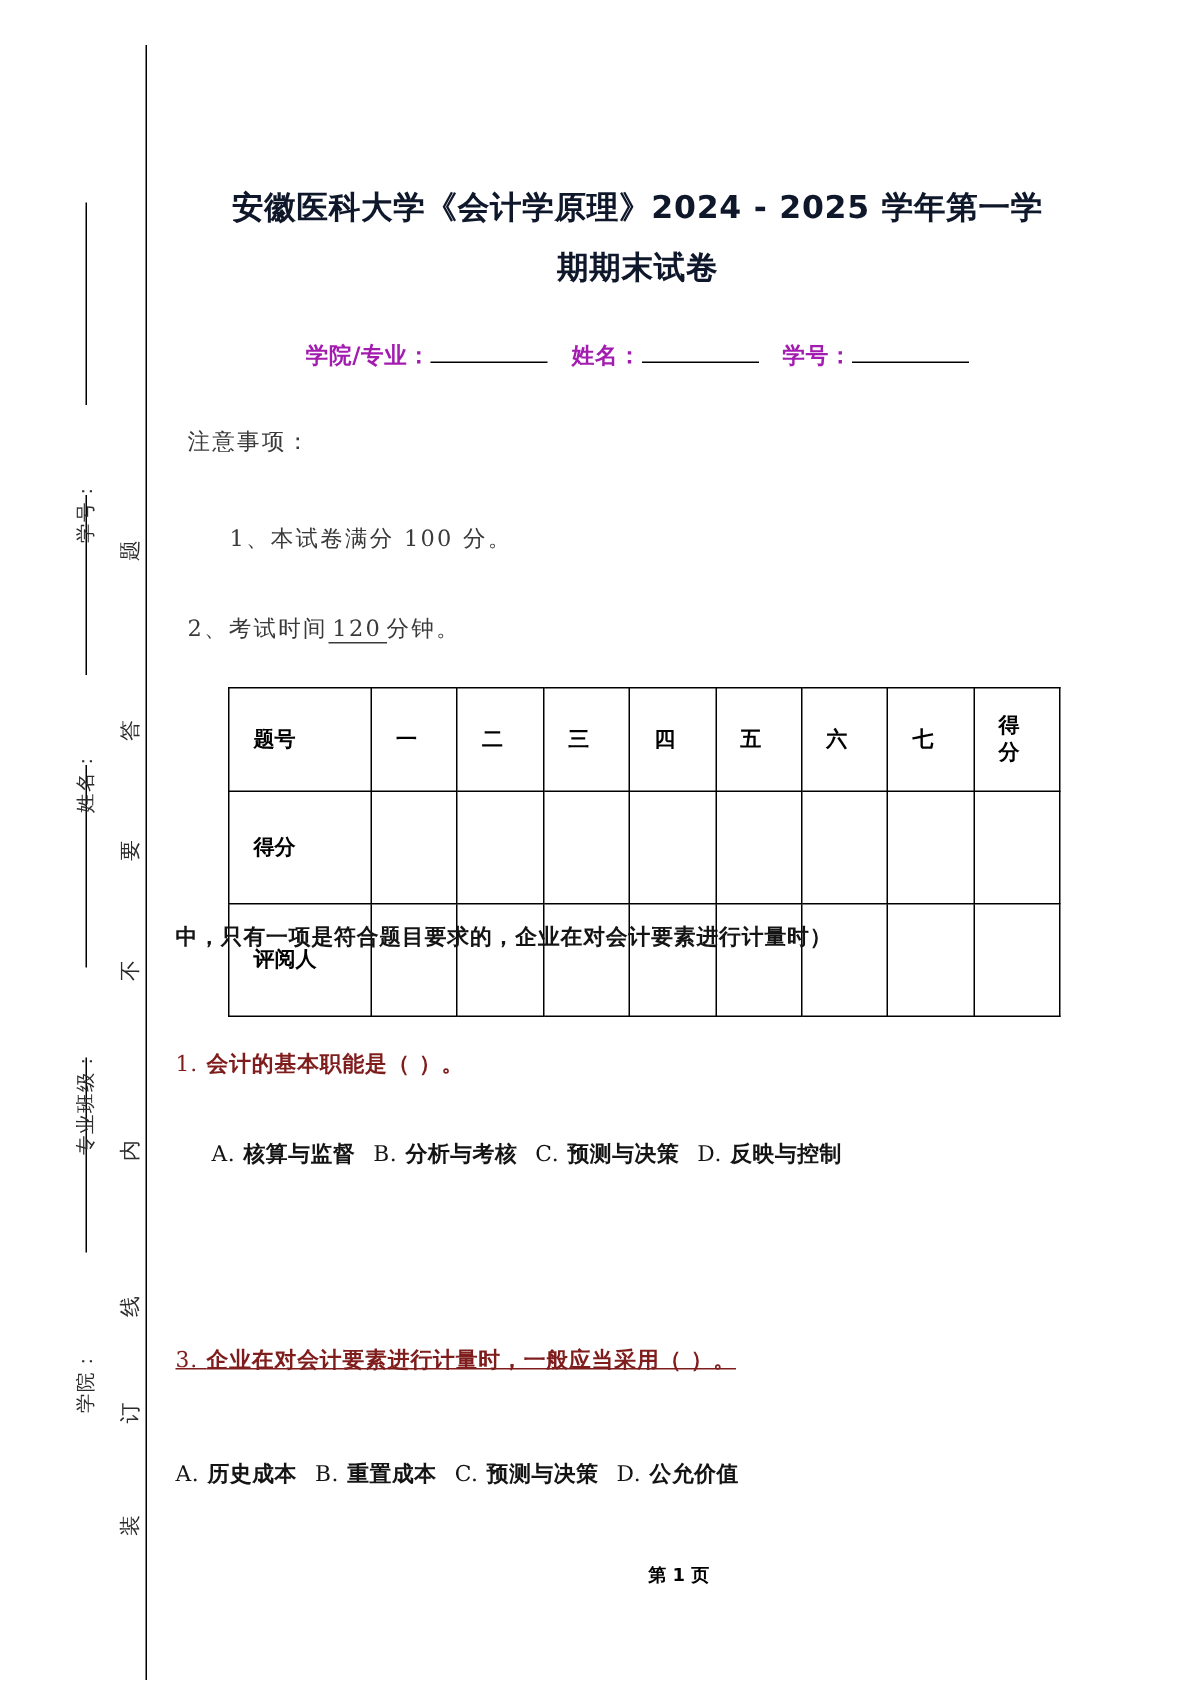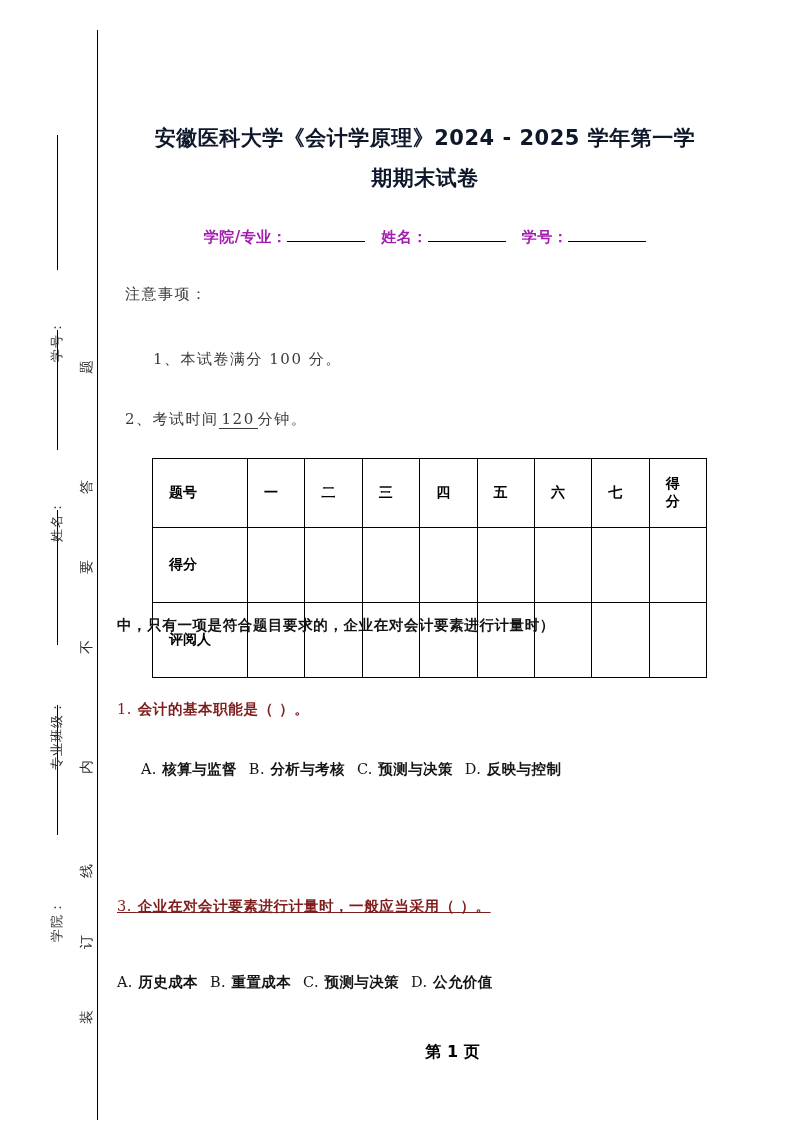--- a/index.html
+++ b/index.html
@@ -188,21 +188,21 @@
     font-weight: normal;
   }
   .opts .sp { display: inline-block; width: 12px; }
 
   #footer {
     position: absolute;
     left: 0;
     top: 1042px;
     width: 681px;
     text-align: center;
-    font-size: 16px;
+    font-size: 12px;
     font-weight: bold;
     font-family: "DejaVu Sans", "Liberation Sans", sans-serif;
     color: #000000;
   }
 </style>
 </head>
 <body>
 
 <div id="left-margin">
   <div class="rule-main"></div>

